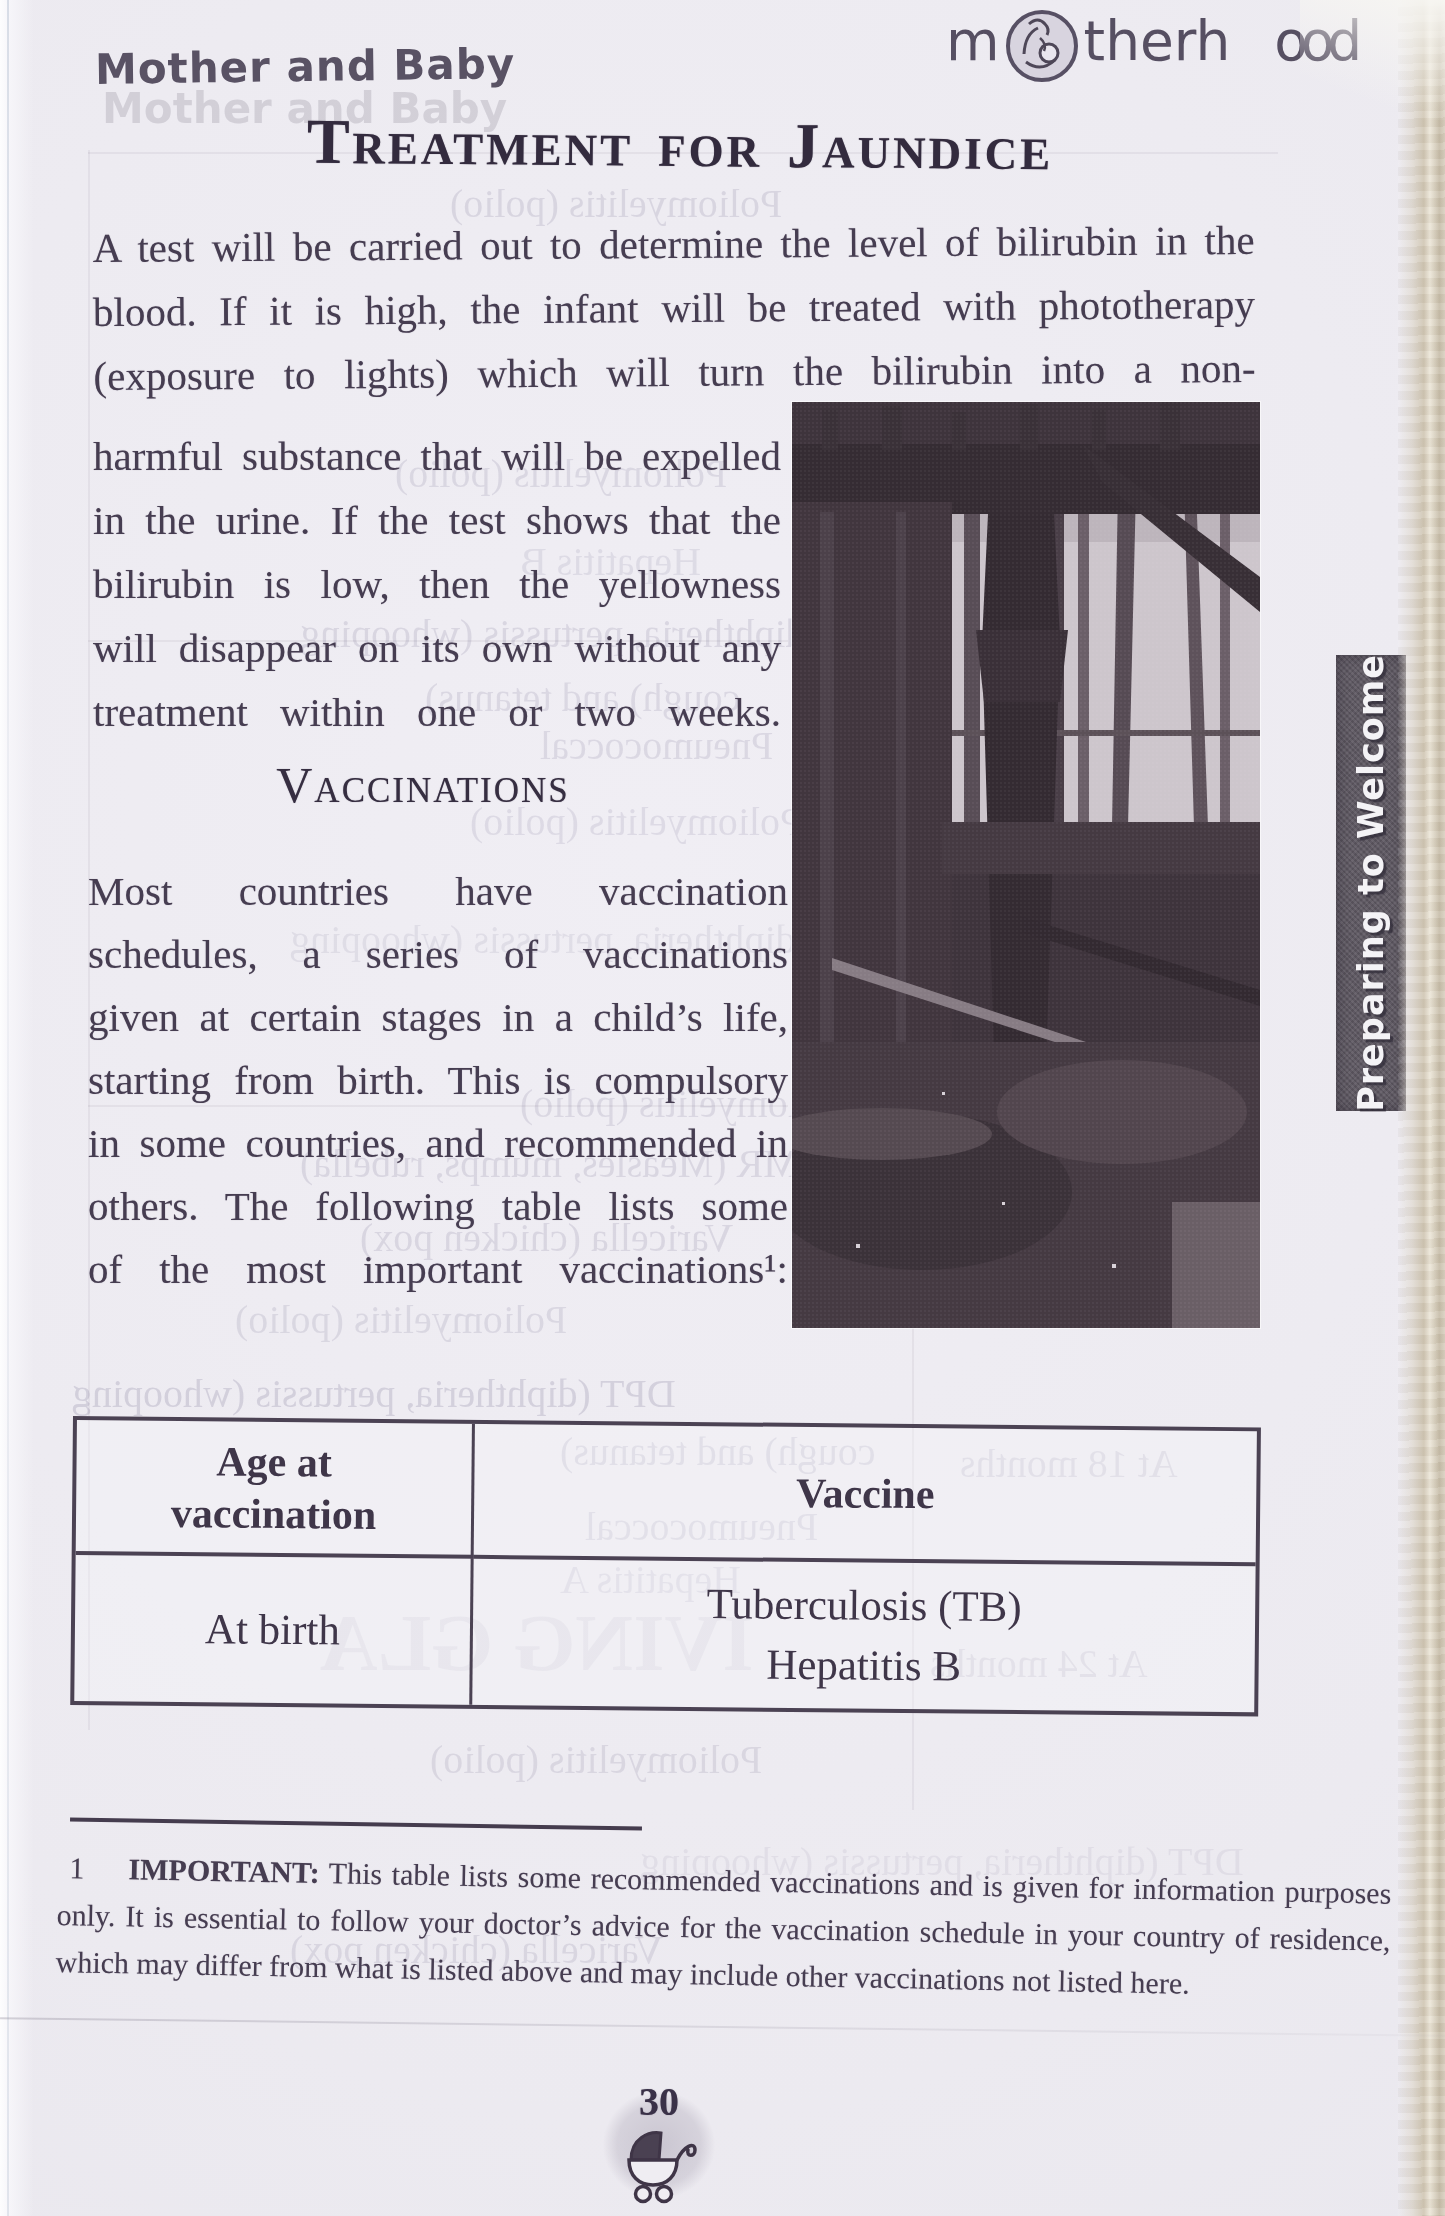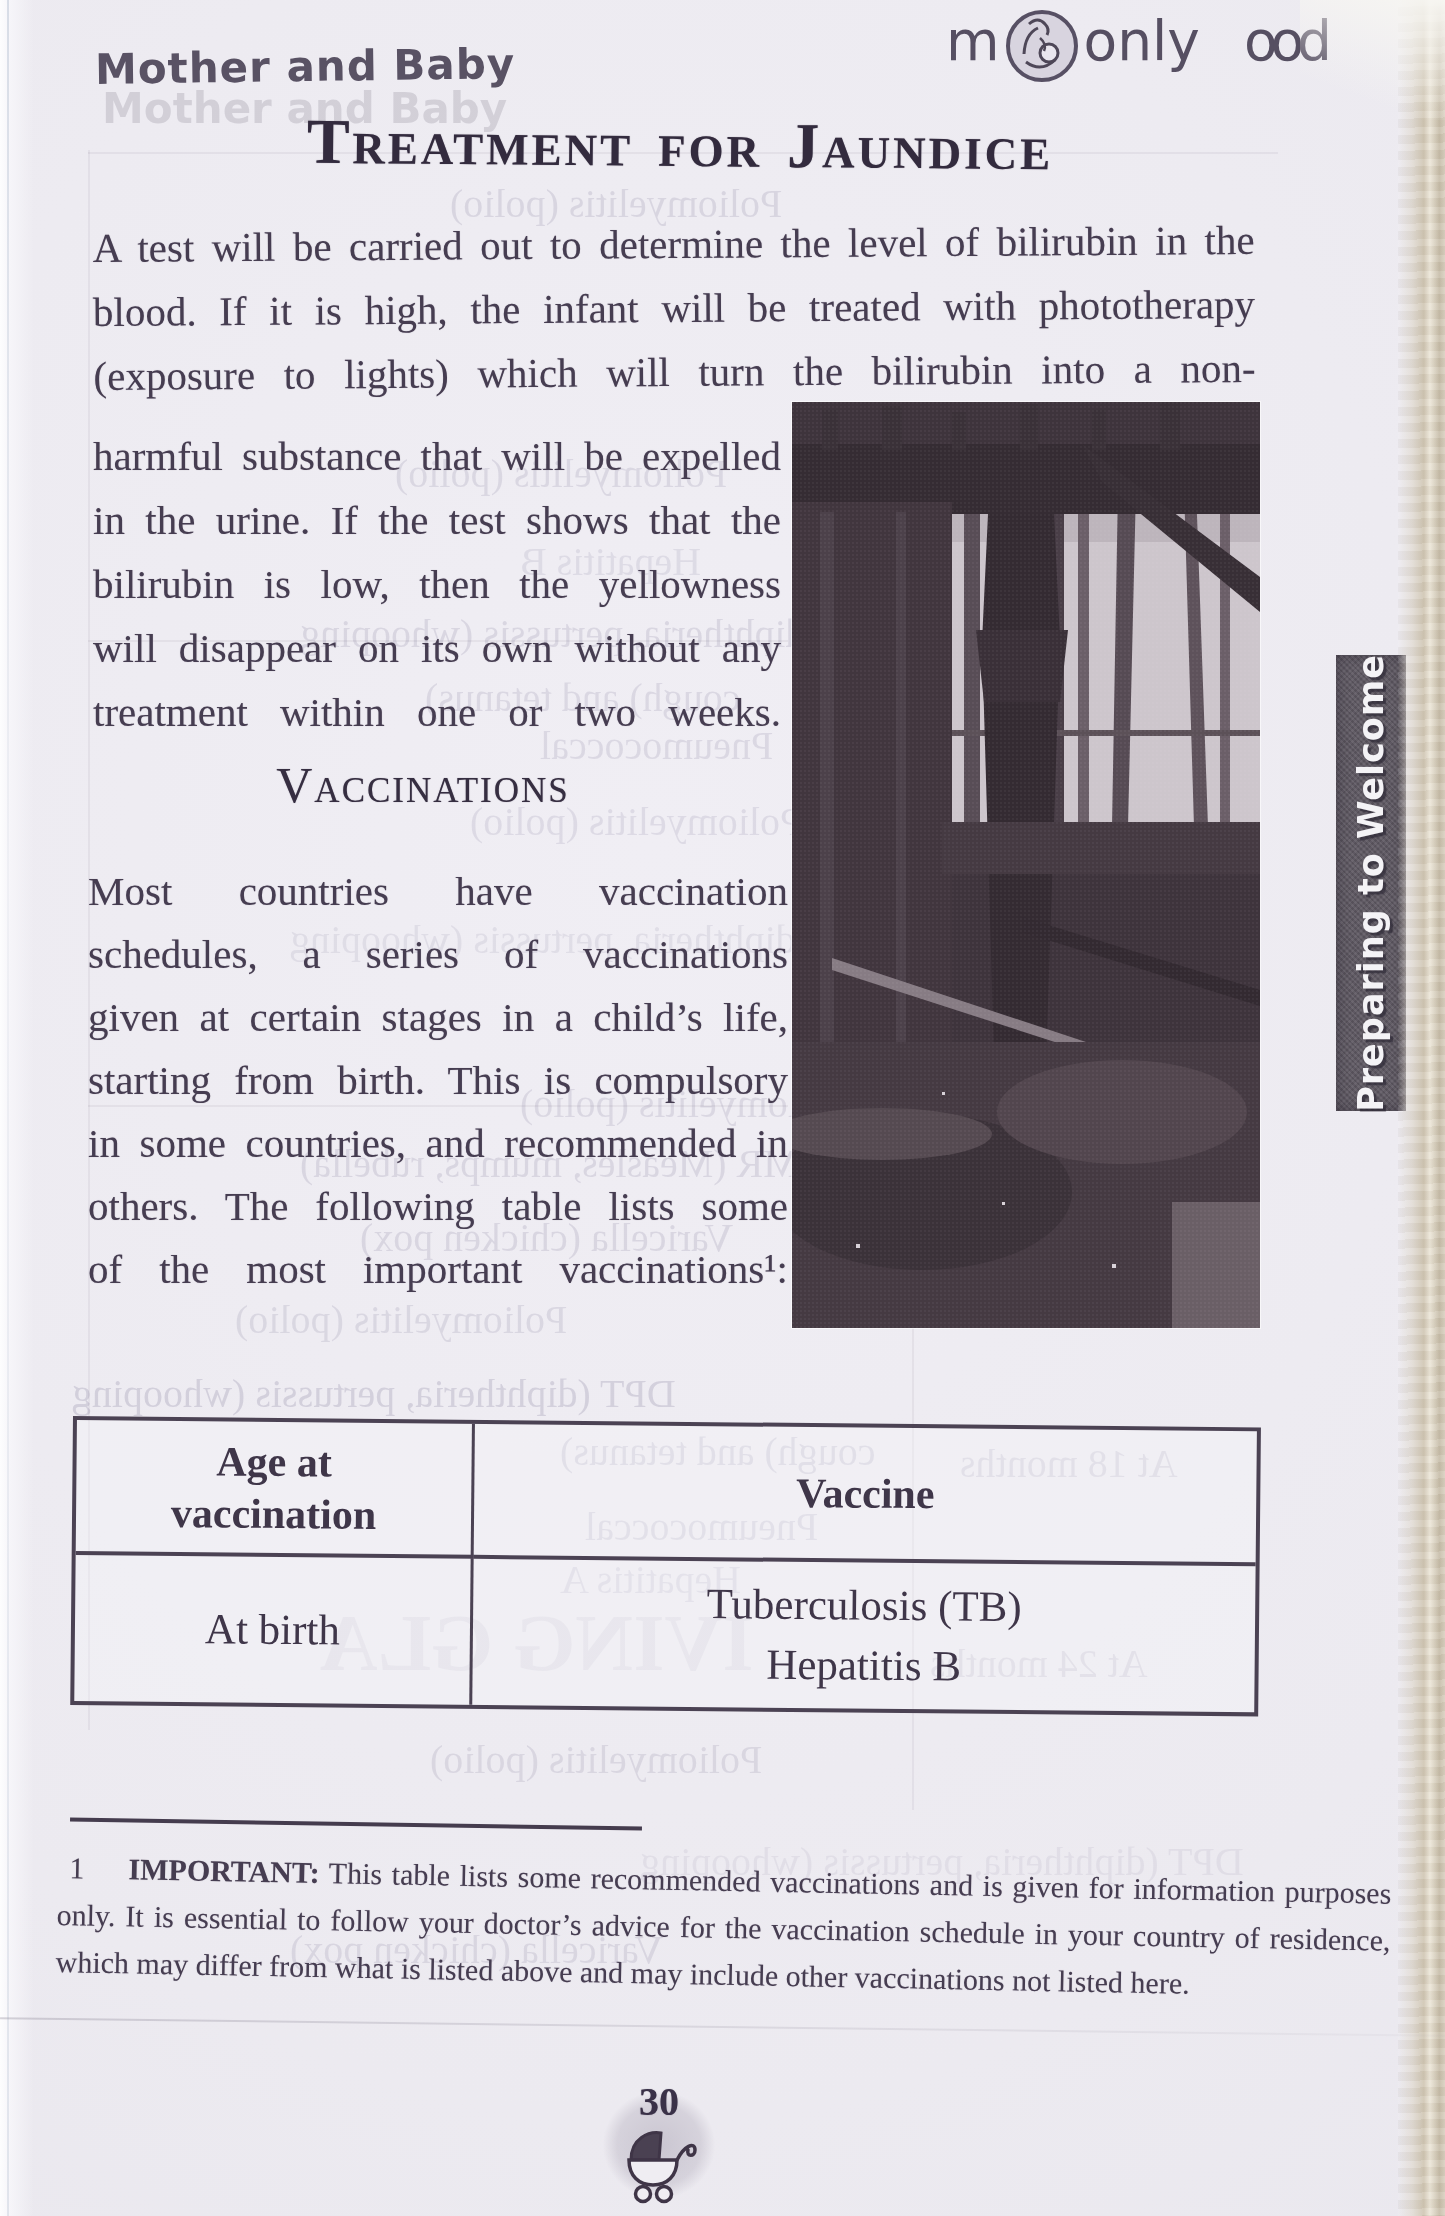--- a/index.html
+++ b/index.html
@@ -164,21 +164,21 @@
     <span class="lcircle">
       <svg width="80" height="86" viewBox="0 0 80 86">
         <circle cx="40" cy="44" r="34" fill="#c7c1cf" fill-opacity="0.55" stroke="#575064" stroke-width="4"></circle>
         <path d="M27,22 q9,-8 16,0 q5,5 2,11" fill="none" stroke="#4e4758" stroke-width="3"></path>
         <path d="M22,52 q1,-20 14,-26" fill="none" stroke="#4e4758" stroke-width="3"></path>
         <path d="M24,60 q15,11 29,-2" fill="none" stroke="#4e4758" stroke-width="3"></path>
         <circle cx="47" cy="51" r="9" fill="#e9e6ee" stroke="#4e4758" stroke-width="3"></circle>
         <path d="M38,36 q7,6 4,13" fill="none" stroke="#4e4758" stroke-width="2.5"></path>
       </svg>
     </span>
-    <span class="rest"><span>only</span><span class="loo">oo</span><span>d</span></span>
+    <span class="rest"><span>therh</span><span class="loo">oo</span><span>d</span></span>
   </div>
 
   <div class="doc-title">Treatment for Jaundice</div>
   <div class="para para-full">A test will be carried out to determine the level of bilirubin in the
 blood. If it is high, the infant will be treated with phototherapy
 (exposure to lights) which will turn the bilirubin into a non-</div>
   <div class="para para-narrow">harmful substance that will be expelled
 in the urine. If the test shows that the
 bilirubin is low, then the yellowness
 will disappear on its own without any

